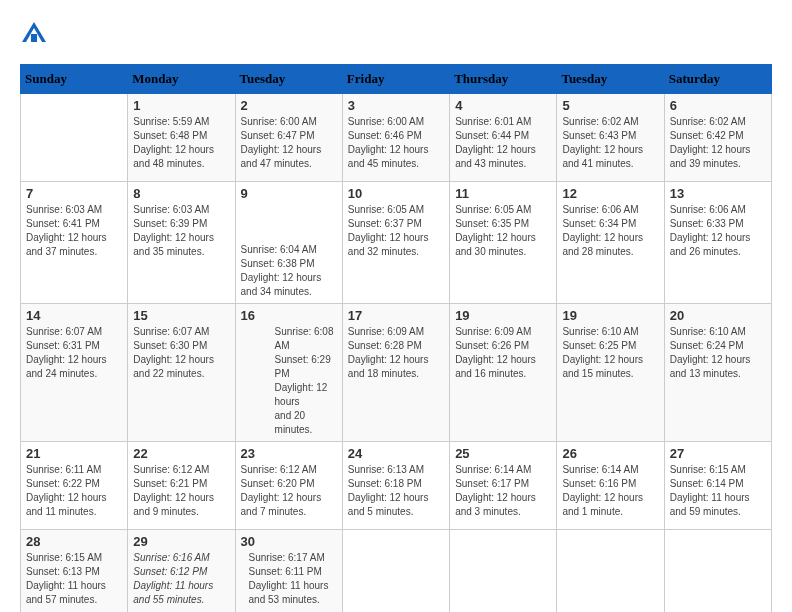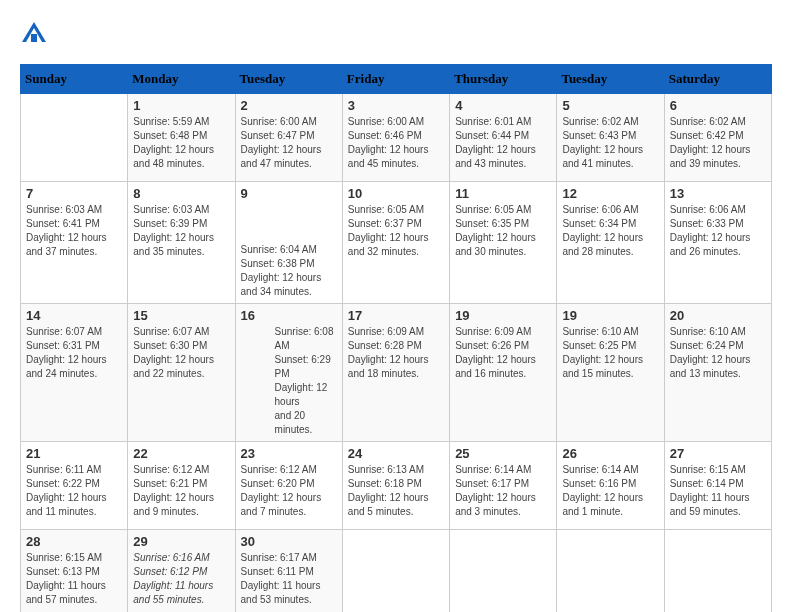--- a/index.html
+++ b/index.html
@@ -324,21 +324,21 @@
         </td>
         <td>
           <span class="day-number">29</span>
           <div class="day-info" style="white-space: pre-line; font-style: italic;">Sunrise: 6:16 AM
 Sunset: 6:12 PM
 Daylight: 11 hours
 and 55 minutes.</div>
         </td>
         <td>
           <span class="day-number">30</span>
-          <div class="day-info" style="white-space: pre-line;">Sunrise: 6:17 AM
+          <div class="day-info" style="white-space: pre-line; margin-left: 8px;">Sunrise: 6:17 AM
 Sunset: 6:11 PM
 Daylight: 11 hours
 and 53 minutes.</div>
         </td>
         <td class="empty-cell"></td>
         <td class="empty-cell"></td>
         <td class="empty-cell"></td>
         <td class="empty-cell"></td>
       </tr>
     </tbody>

